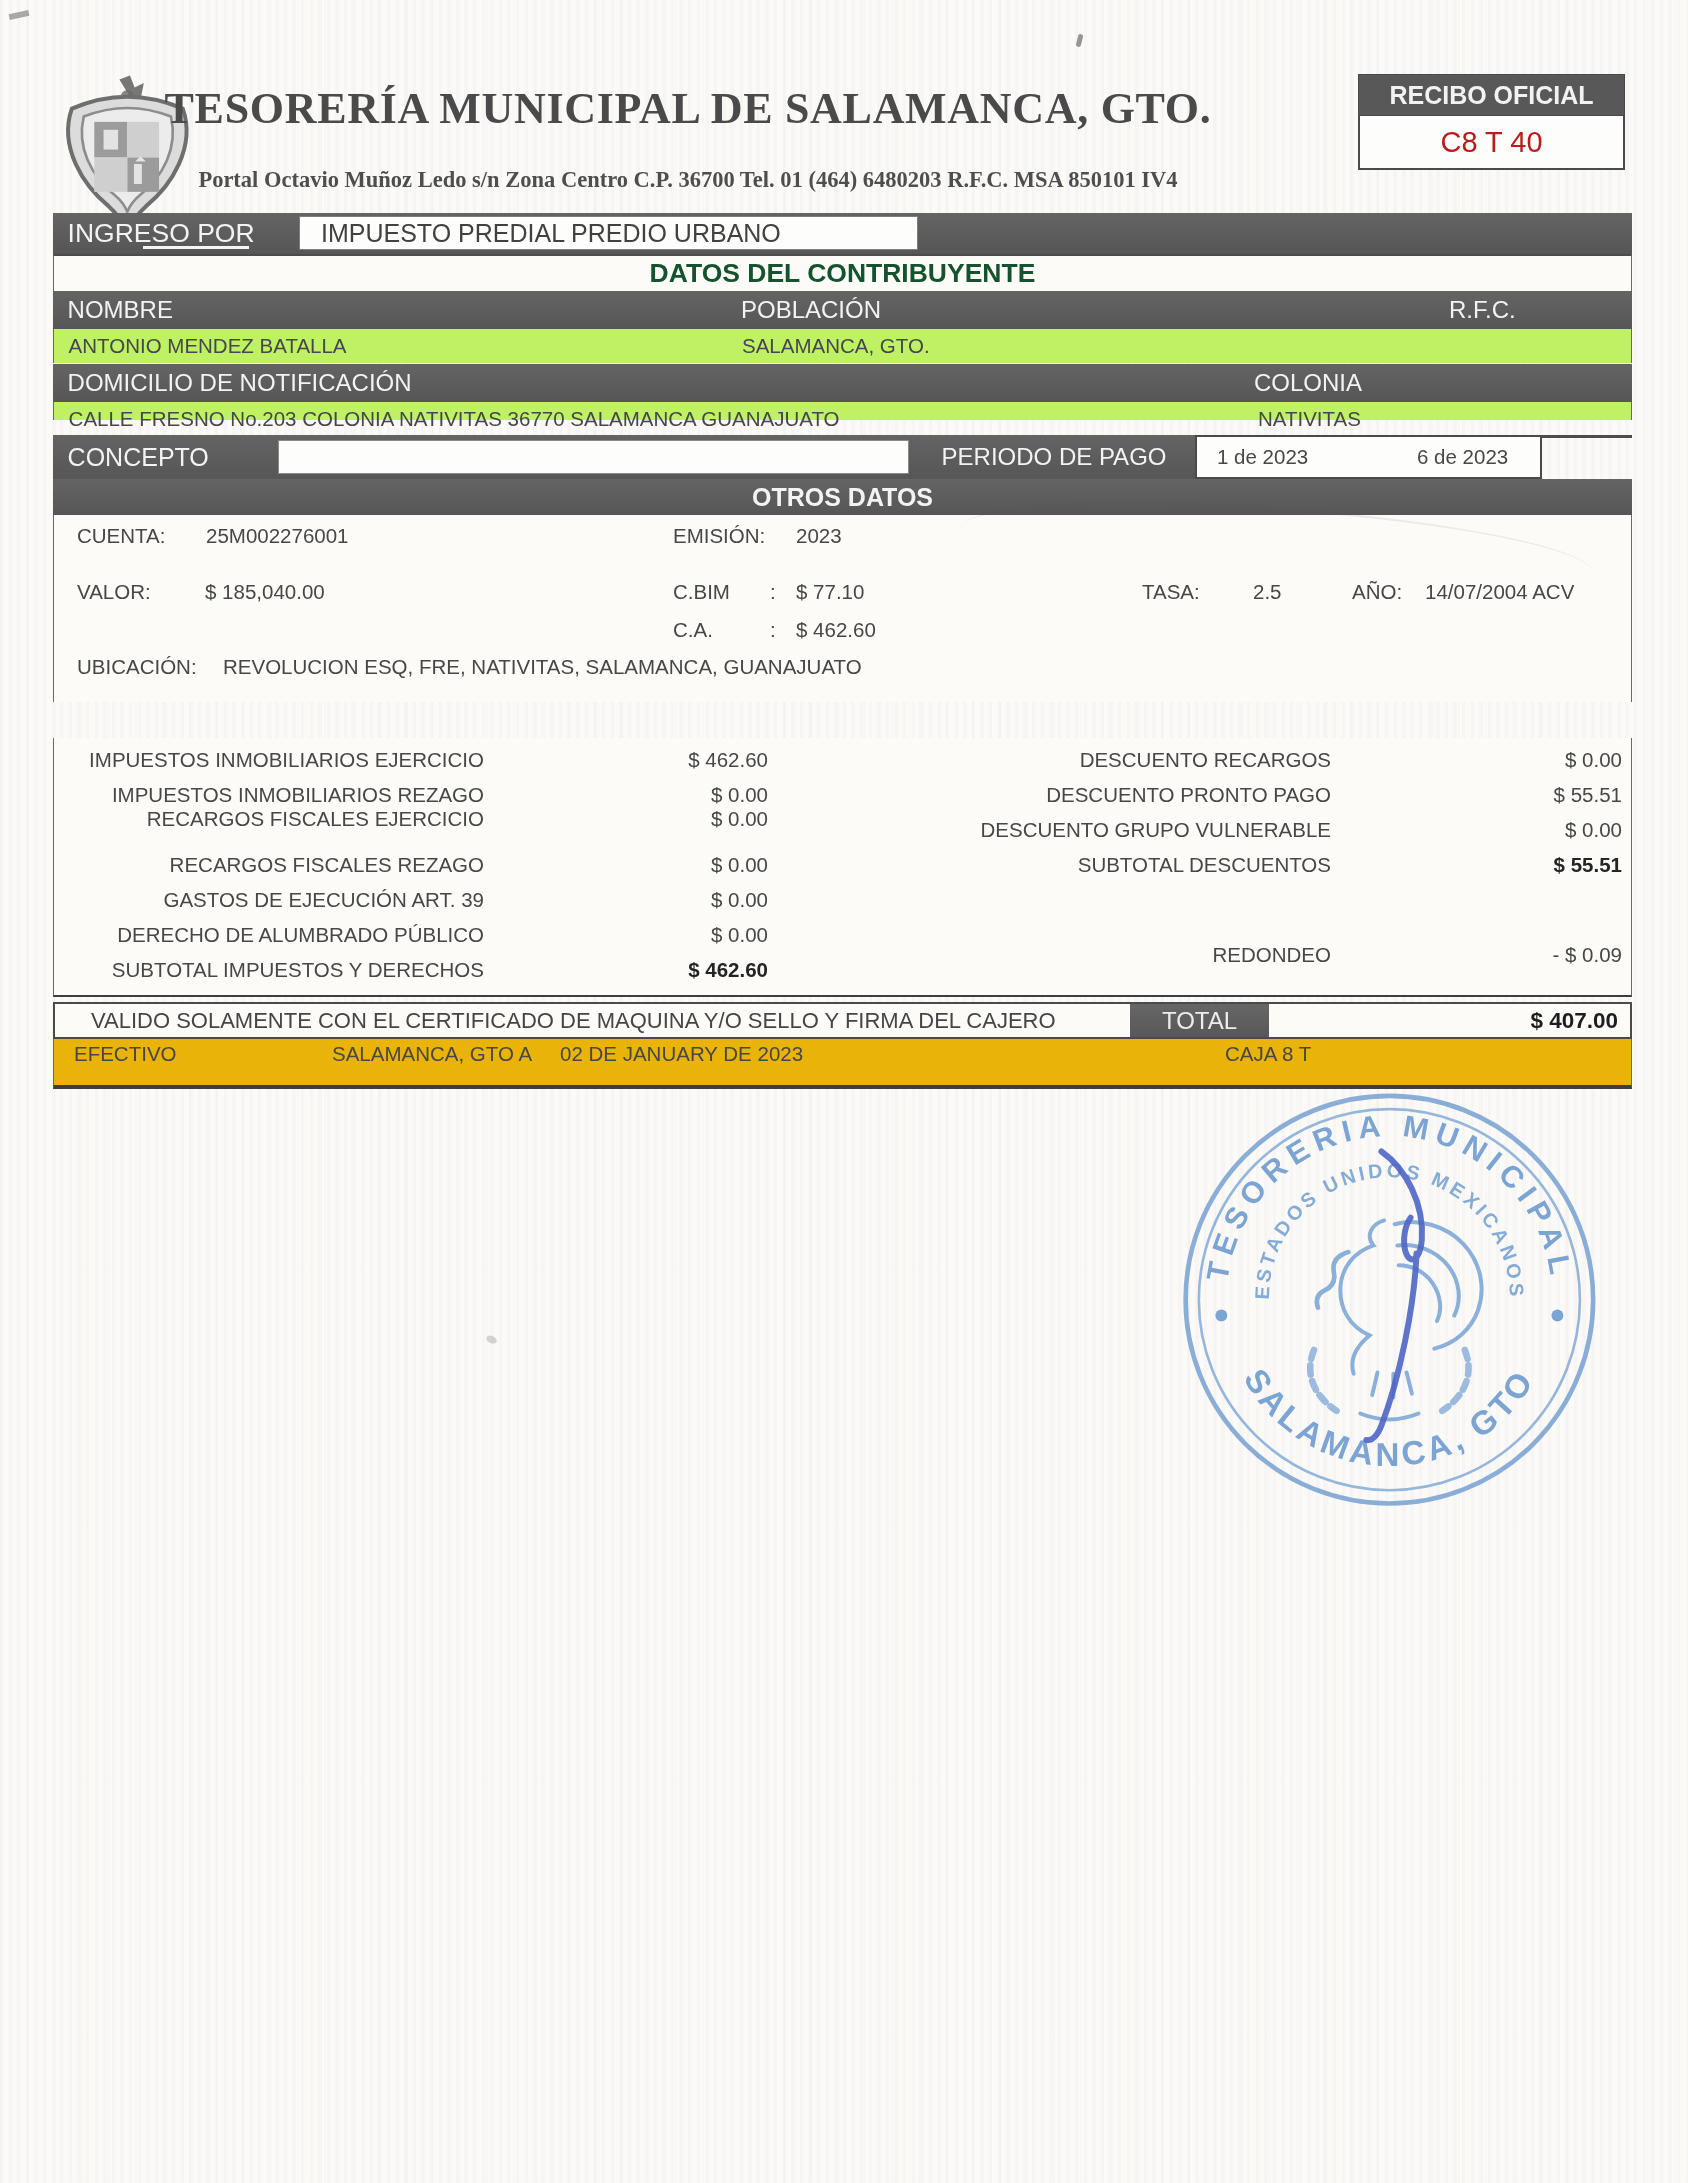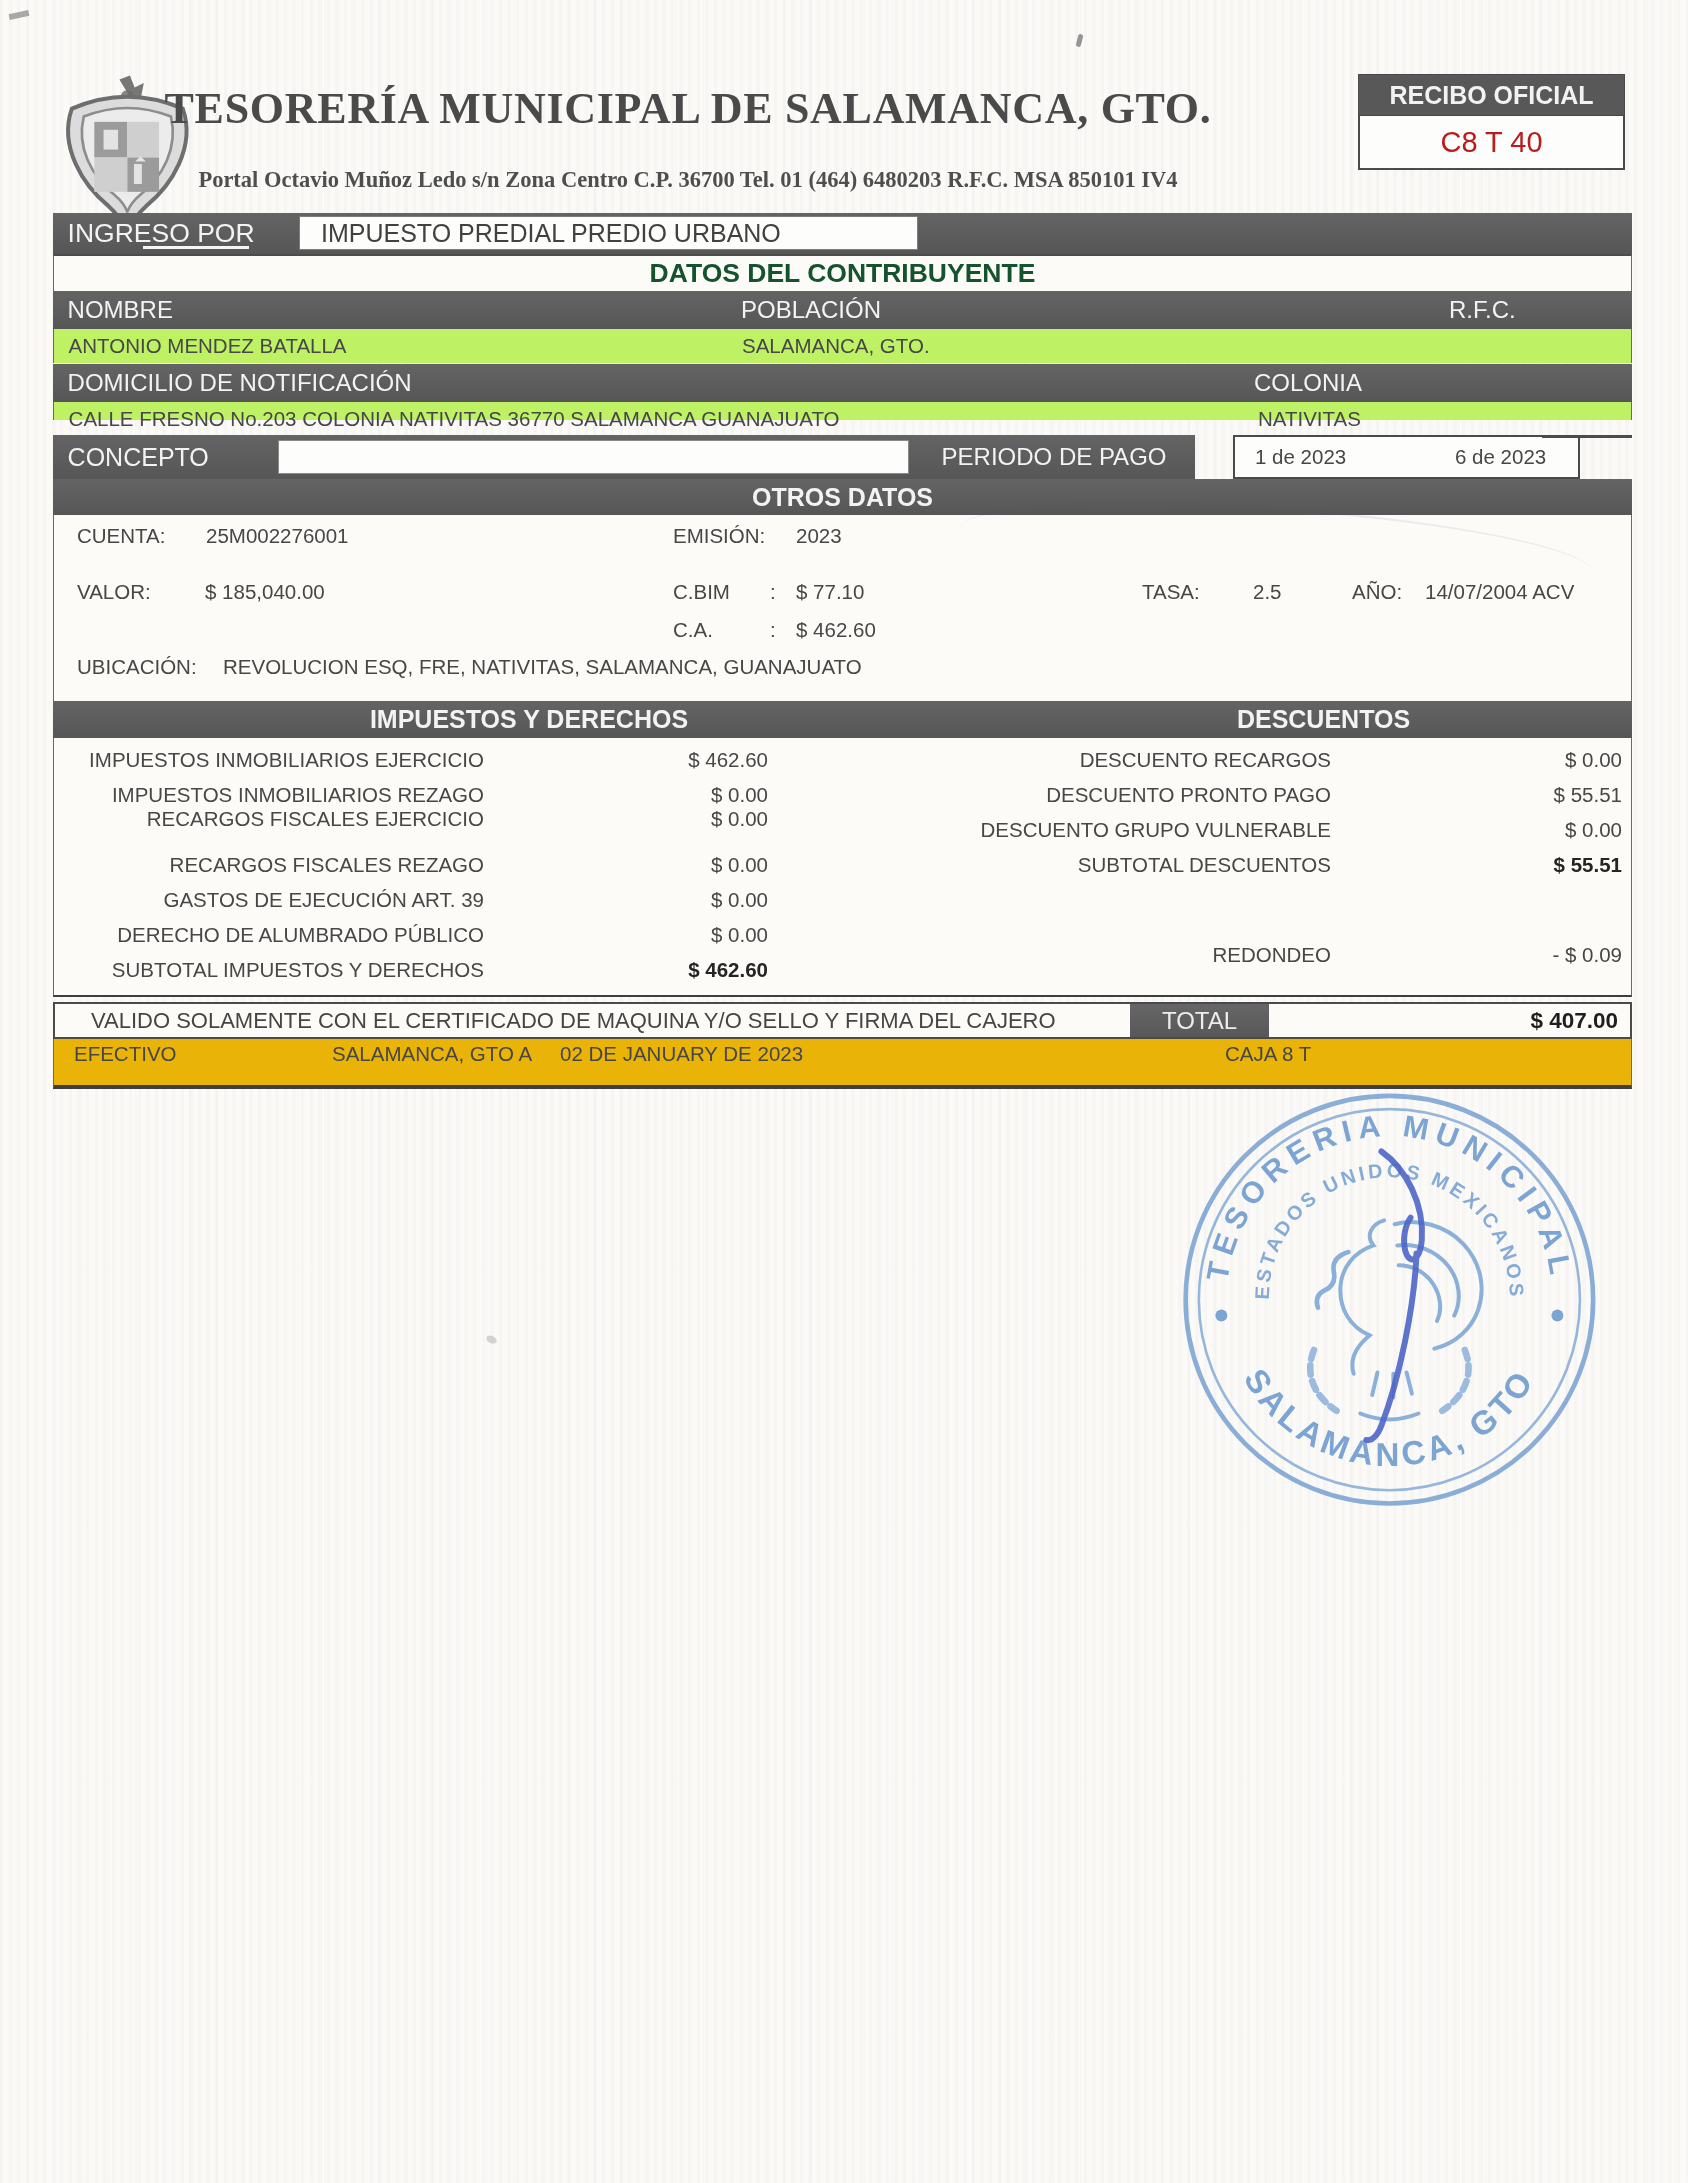--- a/index.html
+++ b/index.html
@@ -43,21 +43,21 @@
     border-left:1.3px solid #6a6a6a;border-right:1.3px solid #6a6a6a;}
   .nombre-values{top:329px;height:34px;}
   .domicilio-values{top:402px;height:18px;}
   .values-row span{position:absolute;top:0;line-height:33px;font-size:20.5px;color:#474747;}
 
   .concepto-row{position:absolute;left:53px;top:435px;width:1579px;height:44px;}
   .concepto-strip{position:absolute;left:0;top:0;width:1142px;height:44px;background:linear-gradient(#646464,#565656);color:#f3f3f3;}
   .concepto-label{position:absolute;left:14.6px;top:0;line-height:44px;font-size:25px;}
   .concepto-box{position:absolute;left:225px;top:4.6px;width:631px;height:34px;background:#fdfdfb;border:0.7px solid #8a8a8a;}
   .periodo-label{position:absolute;left:860px;top:0;width:282px;text-align:center;line-height:44px;font-size:24px;}
-  .periodo-box{position:absolute;left:1180px;top:0;width:347px;height:44px;background:#fdfdfb;border:2px solid #4a4a4a;}
+  .periodo-box{position:absolute;left:1142px;top:0;width:347px;height:44px;background:#fdfdfb;border:2px solid #4a4a4a;}
   .periodo-box span{position:absolute;top:0;line-height:40px;font-size:20.5px;color:#474747;}
   .concepto-tail{position:absolute;left:1489px;top:0;width:90px;height:2.6px;background:#4c4c4c;}
 
   .otros-bar{top:479px;height:36px;text-align:center;line-height:36px;font-weight:bold;font-size:25px;}
   .otros-body{position:absolute;left:53px;top:515px;width:1579px;height:187px;background:#fcfbf8;
     border-left:1.3px solid #6a6a6a;border-right:1.3px solid #6a6a6a;}
   .otros-body span{position:absolute;font-size:20.5px;line-height:26.5px;color:#474747;}
 
   .imp-bar{top:701px;height:37px;}
   .imp-title{position:absolute;left:79px;top:0;width:794px;text-align:center;line-height:37px;font-weight:bold;font-size:25px;}
@@ -181,24 +181,20 @@
     <span style="left:1371px;top:64px">14/07/2004 ACV</span>
 
     <span style="left:619px;top:102px">C.A.</span>
     <span style="left:716px;top:102px">:</span>
     <span style="left:742px;top:102px">$ 462.60</span>
 
     <span style="left:23px;top:139px">UBICACIÓN:</span>
     <span style="left:169px;top:139px">REVOLUCION ESQ, FRE, NATIVITAS, SALAMANCA, GUANAJUATO</span>
   </div>
 
-  <div class="bar imp-bar">
-    <span class="imp-title">IMPUESTOS Y DERECHOS</span>
-    <span class="desc-title">DESCUENTOS</span>
-  </div>
   <div class="imp-body">
     <span class="li-label r0">IMPUESTOS INMOBILIARIOS EJERCICIO</span>
     <span class="li-amt r0">$ 462.60</span>
     <span class="li-label r1">IMPUESTOS INMOBILIARIOS REZAGO</span>
     <span class="li-amt r1">$ 0.00</span>
     <span class="li-label r2">RECARGOS FISCALES EJERCICIO</span>
     <span class="li-amt r2">$ 0.00</span>
     <span class="li-label r3">RECARGOS FISCALES REZAGO</span>
     <span class="li-amt r3">$ 0.00</span>
     <span class="li-label r4">GASTOS DE EJECUCIÓN ART. 39</span>

